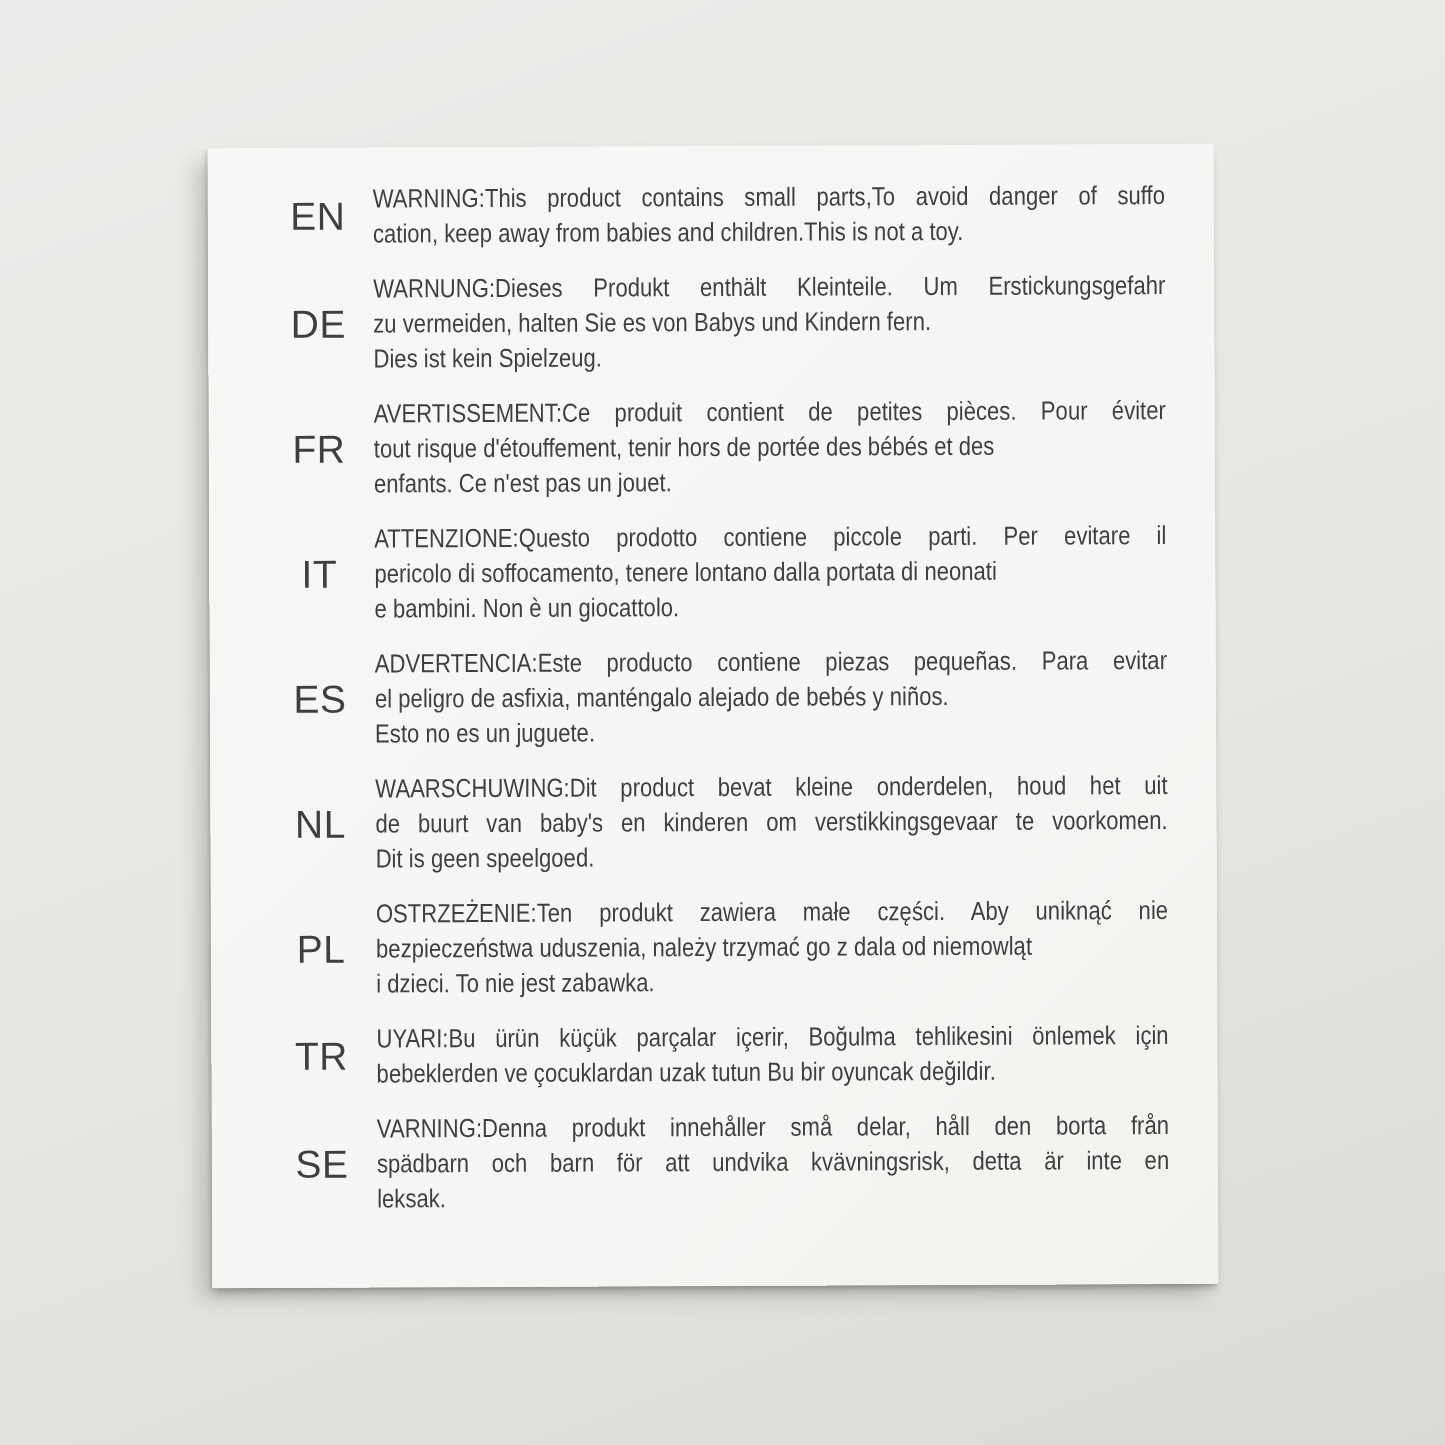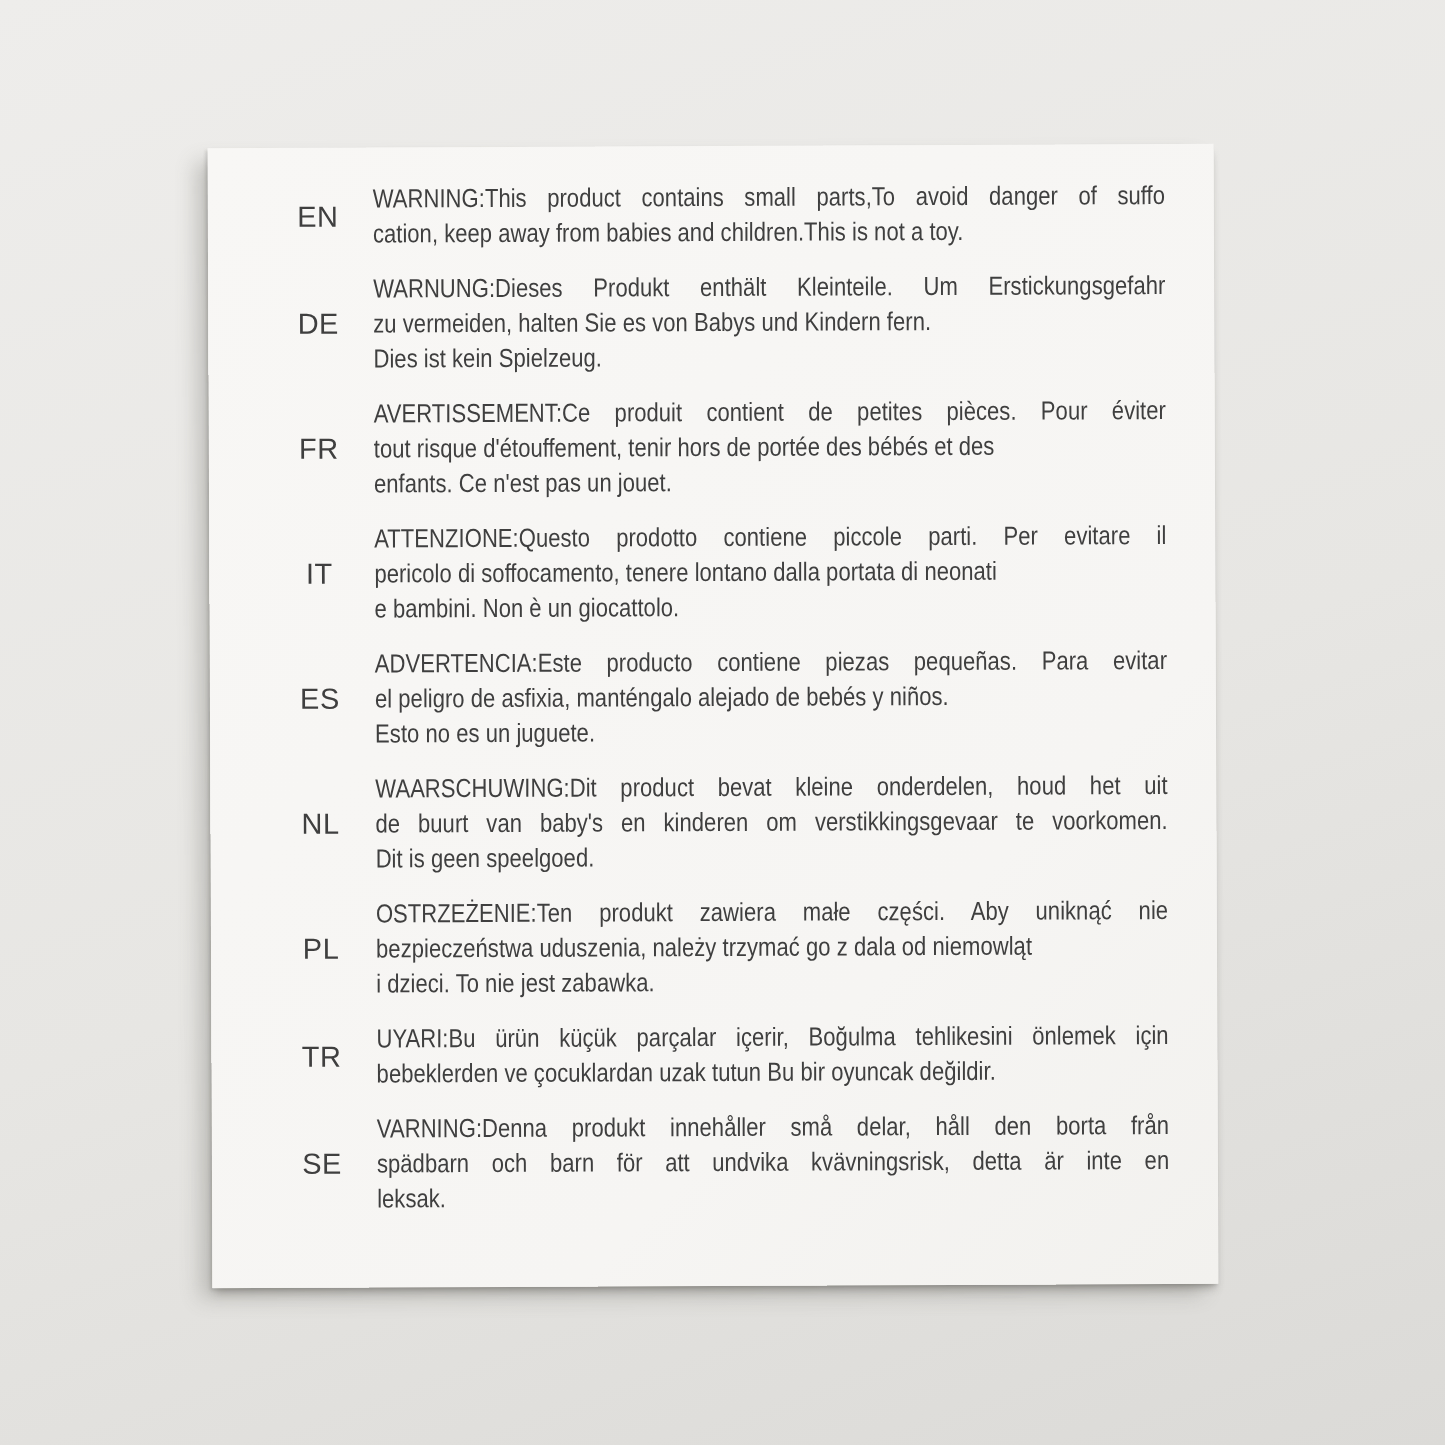--- a/index.html
+++ b/index.html
@@ -36,21 +36,21 @@
     display: flex;
     align-items: center;
     margin-bottom: 20px;
   }
   .lang {
     flex: 0 0 165px;
     box-sizing: border-box;
     padding-left: 55px;
     display: flex;
     justify-content: center;
-    font-size: 29px;
+    font-size: 39px;
     letter-spacing: 0.5px;
     color: var(--text, #3f3f3f);
   }
   .lines {
     flex: 0 0 932px;
     width: 932px;
     transform: scaleX(0.85);
     transform-origin: 0 50%;
   }
   .line {

